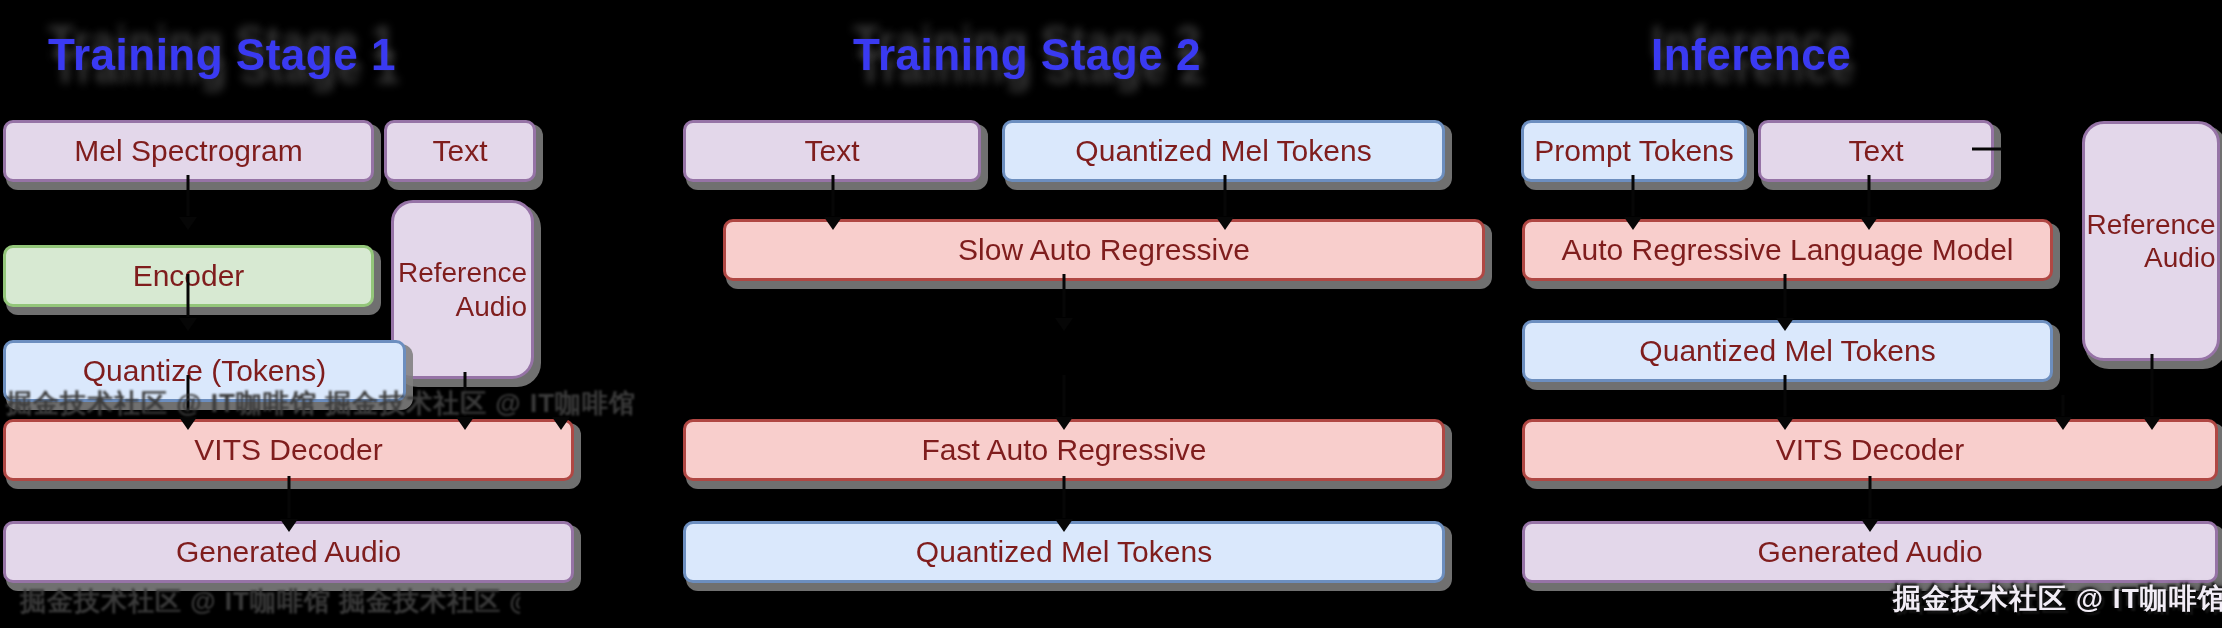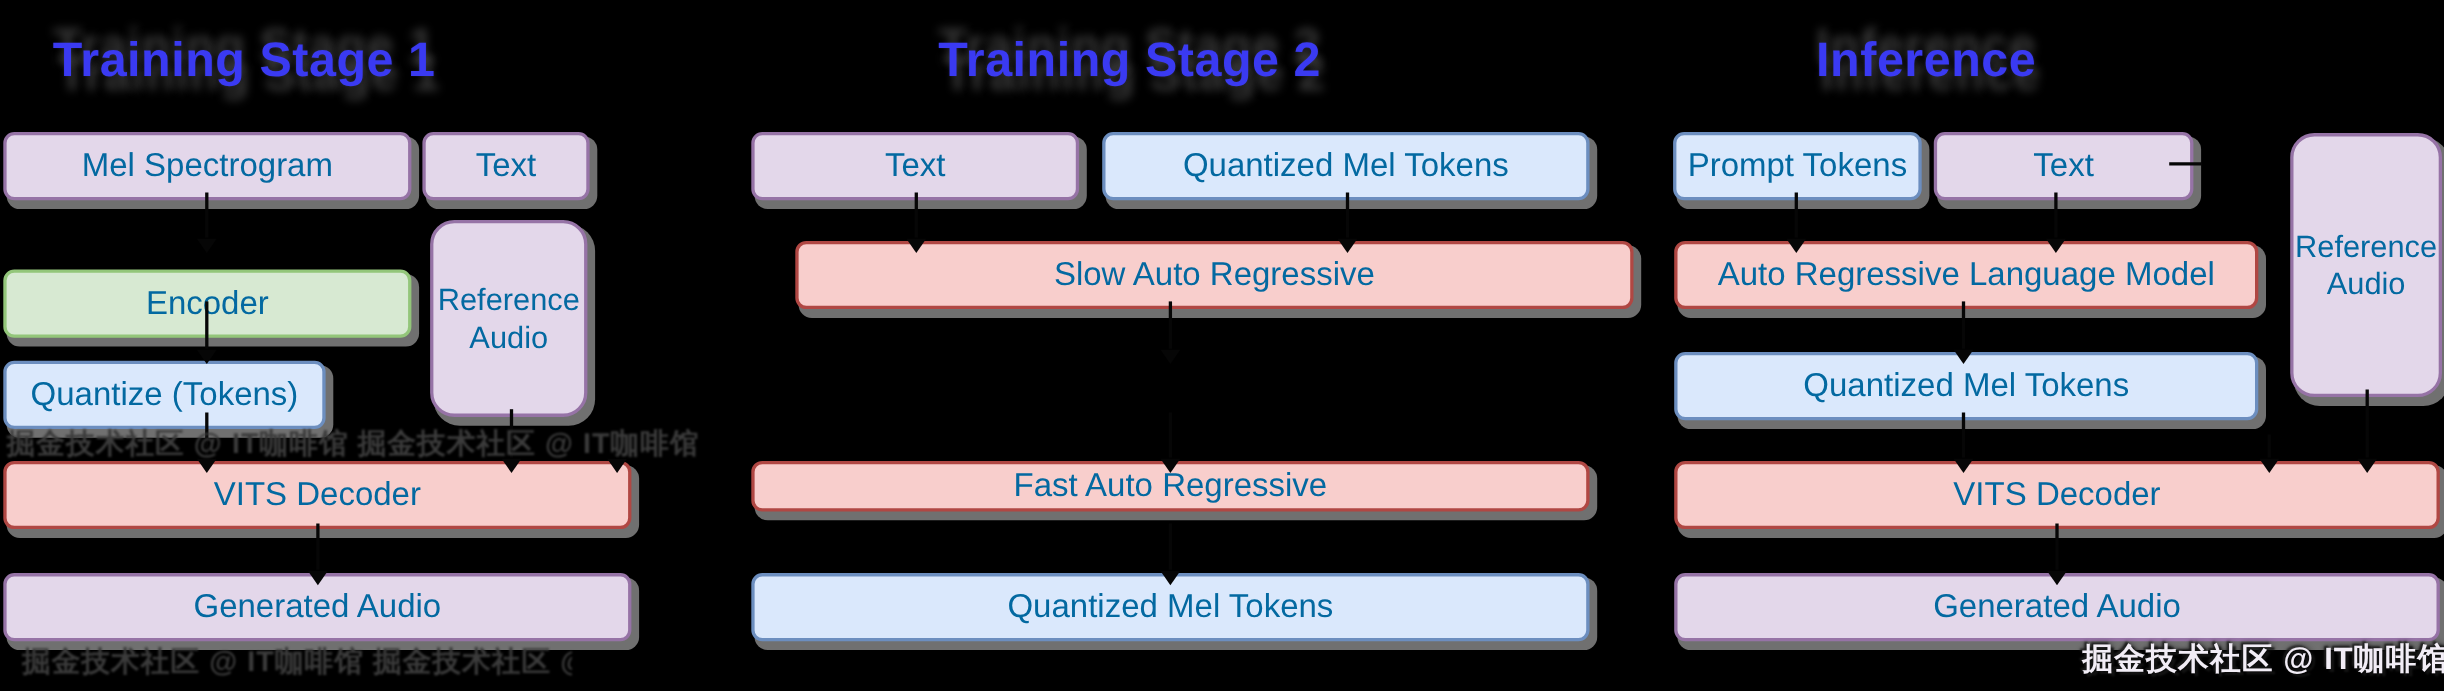--- a/index.html
+++ b/index.html
@@ -10,48 +10,48 @@
   .section-title{
     position:absolute;width:420px;text-align:left;
     font-size:44px;font-weight:bold;letter-spacing:.5px;
     color:var(--title-color,#3a3af2);
     text-shadow:0 -13px 9px rgba(105,105,105,.55), 4px 13px 9px rgba(105,105,105,.55), 0 0 2px rgba(20,20,60,.9);
     white-space:nowrap;
   }
   .box{
     position:absolute;box-sizing:border-box;
     border:3px solid #ef4444;border-radius:10px;
-    display:flex;align-items:center;justify-content:center;text-align:center;
-    font-size:30px;line-height:1.18;color:#0369a1;
+    display:flex;align-items:center;justify-content:center;text-align:right;
+    font-size:30px;line-height:1.18;color:#7f1d1d;
     box-shadow:5px 6px 0 2px rgba(128,128,128,.88);
   }
   .tall{border-radius:22px;font-size:28px;padding:12px 4px;}
   .purple{background:var(--purple-fill);border-color:var(--purple-stroke);}
   .blue{background:var(--blue-fill);border-color:var(--blue-stroke);}
   .green{background:var(--green-fill);border-color:var(--green-stroke);}
   .red{background:var(--red-fill);border-color:var(--red-stroke);}
 
   
   #t1{left:48px;top:30px;}
   #t2{left:853px;top:30px;}
   #t3{left:1651px;top:30px;}
 
   #s1b0{left:3px;top:120px;width:371px;height:62px;}
   #s1b1{left:384px;top:120px;width:152px;height:62px;}
   #s1b2{left:3px;top:219px;width:371px;height:62px;margin-top:26px;}
   #s1b3{left:391px;top:200px;width:143px;height:179px;}
-  #s1b4{left:3px;top:328px;width:293px;height:62px;}
+  #s1b4{left:3px;top:340px;width:403px;height:62px;}
   #s1b5{left:3px;top:419px;width:571px;height:62px;}
   #s1b6{left:3px;top:521px;width:571px;height:62px;}
 
   #s2b0{left:683px;top:120px;width:298px;height:62px;}
   #s2b1{left:1002px;top:120px;width:443px;height:62px;}
   #s2b2{left:683px;top:219px;width:762px;height:62px;margin-left:40px;}
   #s2b3{left:683px;top:320px;width:762px;height:62px;}
-  #s2b4{left:683px;top:419px;width:762px;height:46px;}
+  #s2b4{left:683px;top:419px;width:762px;height:62px;}
   #s2b5{left:683px;top:521px;width:762px;height:62px;}
 
   #s3b0{left:1521px;top:120px;width:226px;height:62px;}
   #s3b1{left:1758px;top:120px;width:236px;height:62px;}
   #s3b2{left:2082px;top:121px;width:138px;height:240px;}
   #s3b3{left:1522px;top:219px;width:531px;height:62px;}
   #s3b4{left:1522px;top:320px;width:531px;height:62px;}
   #s3b5{left:1522px;top:419px;width:696px;height:62px;}
   #s3b6{left:1522px;top:521px;width:696px;height:62px;}
 

